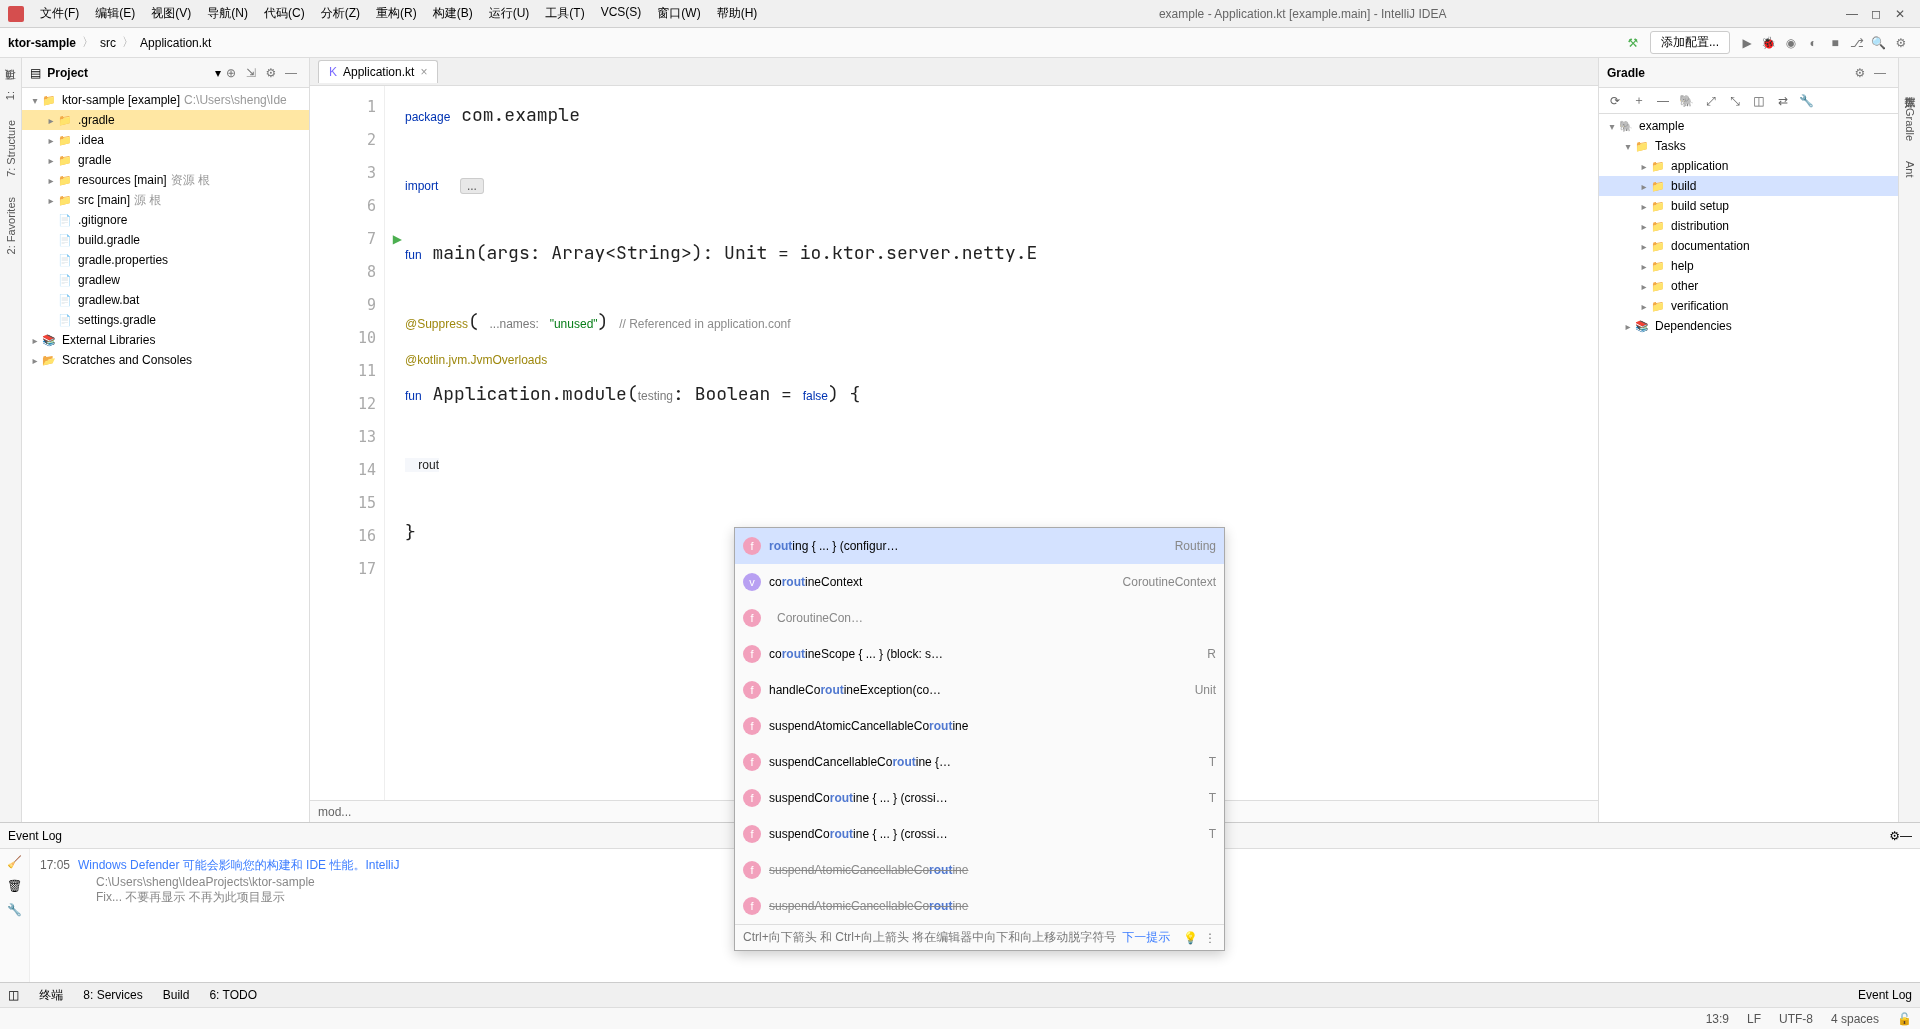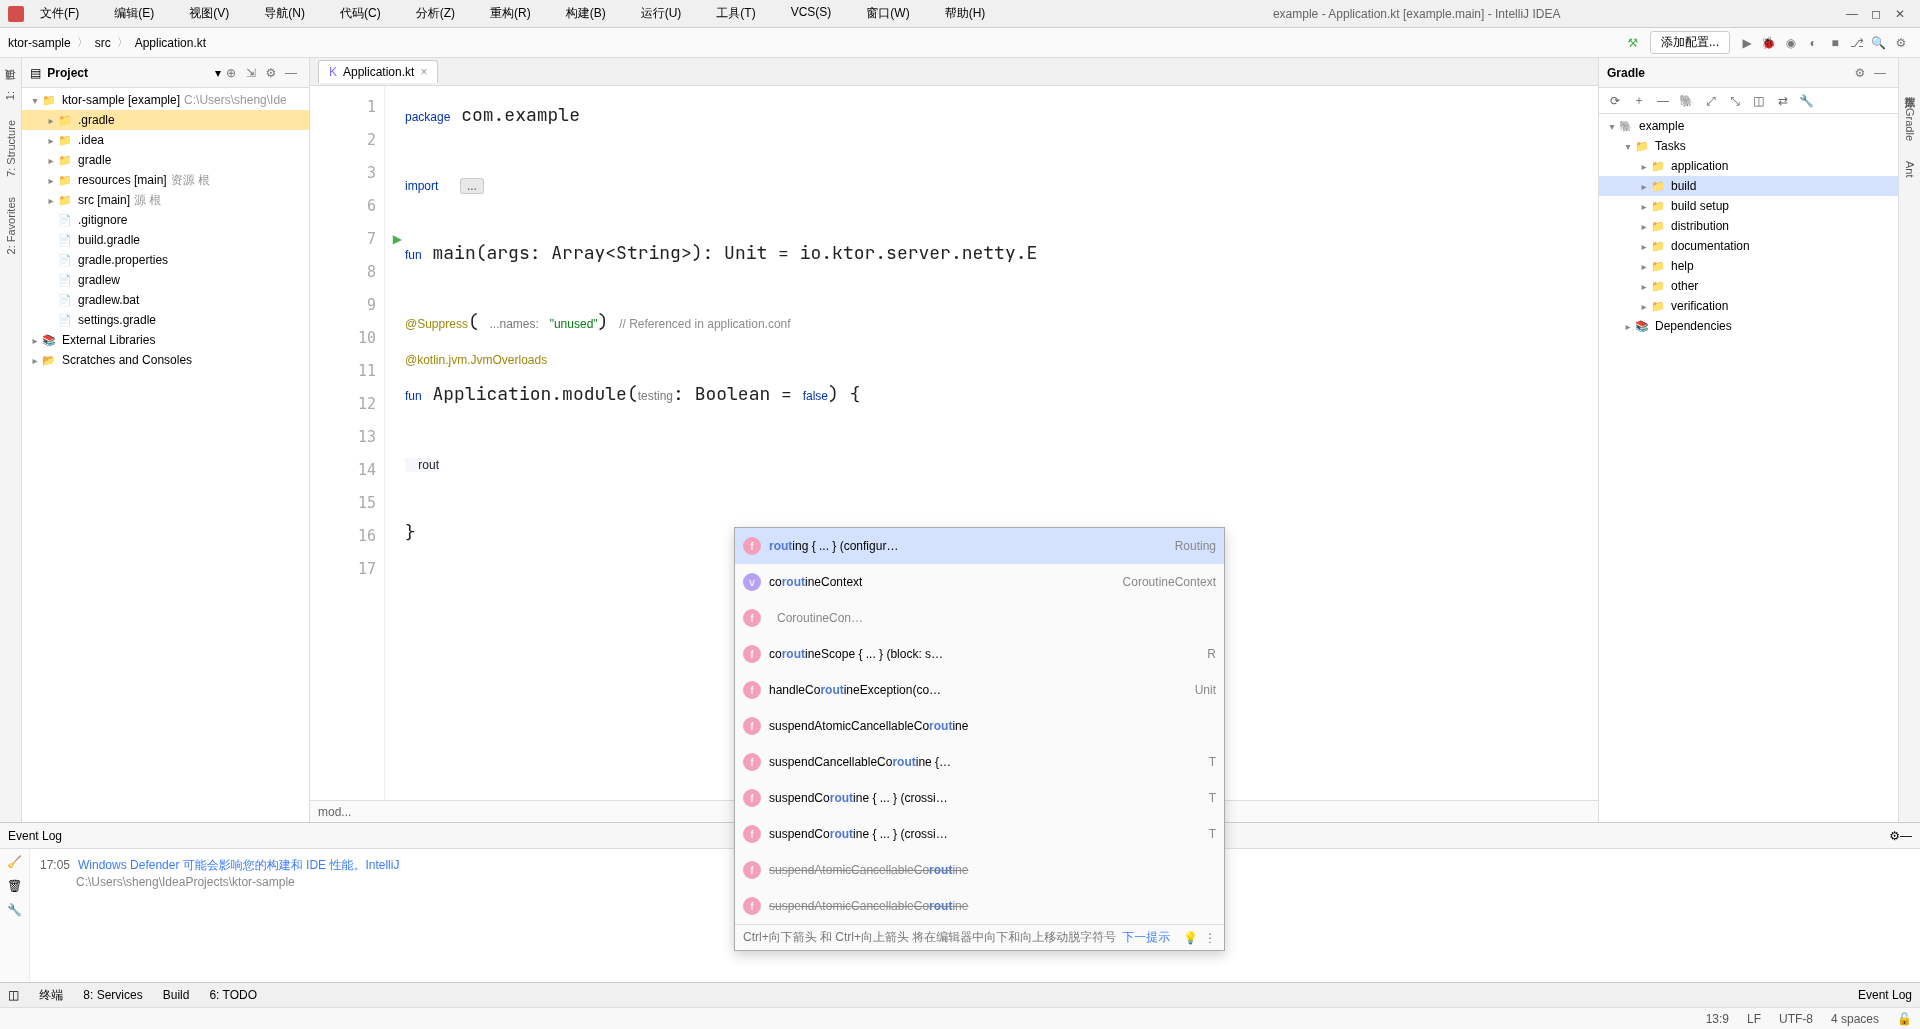--- a/index.html
+++ b/index.html
@@ -74,31 +74,31 @@
 .right-gutter span { writing-mode:vertical-rl; font-size:11px; color:#555; cursor:pointer; }
 .eventlog { height:160px; background:#fff; border-top:1px solid #ccc; display:flex; flex-direction:column; }
 .eventlog-header { height:26px; display:flex; align-items:center; padding:0 8px; border-bottom:1px solid #ddd; background:#f7f7f7; }
 .eventlog-header .title { flex:1; }
 .eventlog-body { flex:1; display:flex; }
 .eventlog-side { width:30px; background:#fafafa; border-right:1px solid #eee; display:flex; flex-direction:column; align-items:center; gap:10px; padding-top:6px; }
 .eventlog-content { flex:1; padding:6px 10px; font-size:12px; overflow:auto; }
 .log-line { display:flex; gap:8px; line-height:20px; }
 .log-time { color:#666; }
 .log-msg { color:#3b7cff; }
-.log-sub { color:#888; margin-left:36px; }
+.log-sub { color:#888; margin-left:56px; }
 .bottom-bar { height:25px; background:#f0f0f0; border-top:1px solid #ccc; display:flex; align-items:center; padding:0 8px; gap:20px; }
 .bottom-bar .spacer { flex:1; }
 .status-bar { height:22px; background:#f8f8f8; border-top:1px solid #ddd; display:flex; align-items:center; padding:0 8px; justify-content:flex-end; gap:18px; color:#555; font-size:11px; }
 </style>
 </head>
 <body>
 
 <div class="menubar">
   <div class="logo"></div>
-  <div id="menu-items" style="display: flex; gap: 19px;">
+  <div id="menu-items" style="display: flex;">
       <span class="menu-item">文件(F)</span>
       <span class="menu-item">编辑(E)</span>
       <span class="menu-item">视图(V)</span>
       <span class="menu-item">导航(N)</span>
       <span class="menu-item">代码(C)</span>
       <span class="menu-item">分析(Z)</span>
       <span class="menu-item">重构(R)</span>
       <span class="menu-item">构建(B)</span>
       <span class="menu-item">运行(U)</span>
       <span class="menu-item">工具(T)</span>
@@ -107,21 +107,21 @@
       <span class="menu-item">帮助(H)</span>
     </div>
   <div class="title">example - Application.kt [example.main] - IntelliJ IDEA</div>
   <div class="win-btn">—</div>
   <div class="win-btn">◻</div>
   <div class="win-btn">✕</div>
 </div>
 
 <div class="toolbar">
   <div class="breadcrumb" id="breadcrumb">
-      <span style="font-weight: normal;">ktor-sample</span>
+      <span style="font-weight: bold;">ktor-sample</span>
       <span class="breadcrumb-sep">〉</span>
       <span>src</span>
       <span class="breadcrumb-sep">〉</span>
       <span>Application.kt</span>
     </div>
   <div class="spacer"></div>
   <div class="toolbar-btn" style="color:#4caf50">⚒</div>
   <div class="run-config">添加配置...</div>
   <div class="toolbar-btn">▶</div>
   <div class="toolbar-btn">🐞</div>
@@ -433,20 +433,21 @@
       <span>🧹</span>
       <span>🗑</span>
       <span>🔧</span>
     </div>
     <div class="eventlog-content" id="eventlog-content">
         <div class="log-line">
           <span class="log-time">17:05</span>
           <span class="log-msg">Windows Defender 可能会影响您的构建和 IDE 性能。IntelliJ</span>
         </div>
         <div class="log-sub log-msg">C:\Users\sheng\IdeaProjects\ktor-sample</div>
+        <div class="log-sub">Fix...   不要再显示   不再为此项目显示</div>
       </div>
   </div>
 </div>
 
 <div class="bottom-bar">
   <span>◫</span>
   <span>终端</span>
   <span>8: Services</span>
   <span>Build</span>
   <span>6: TODO</span>

